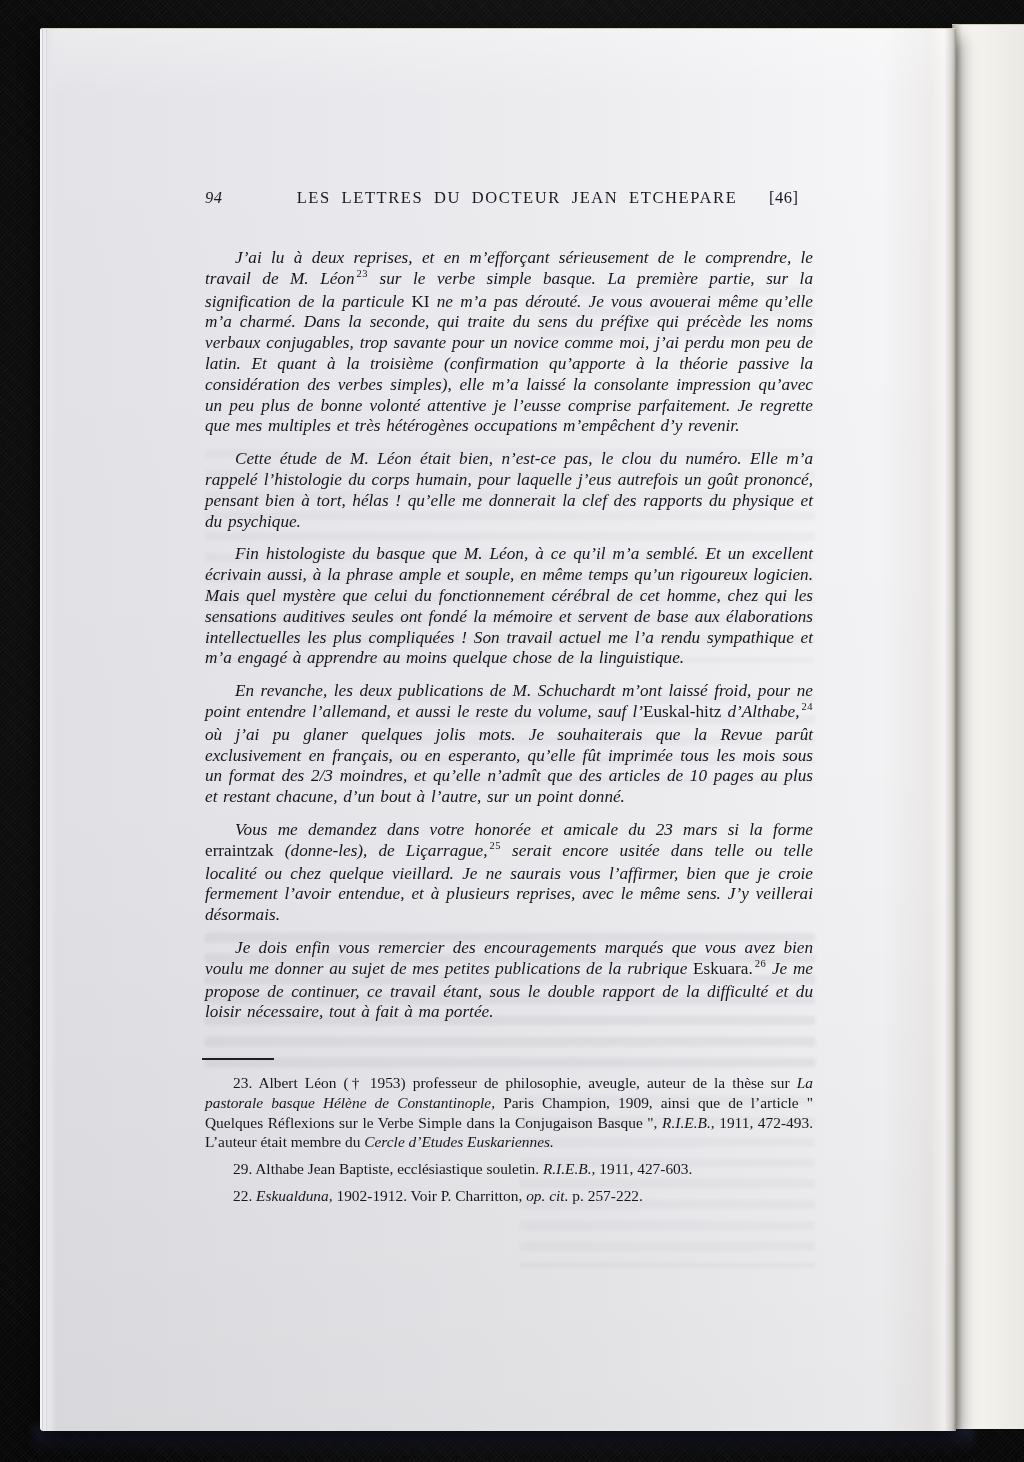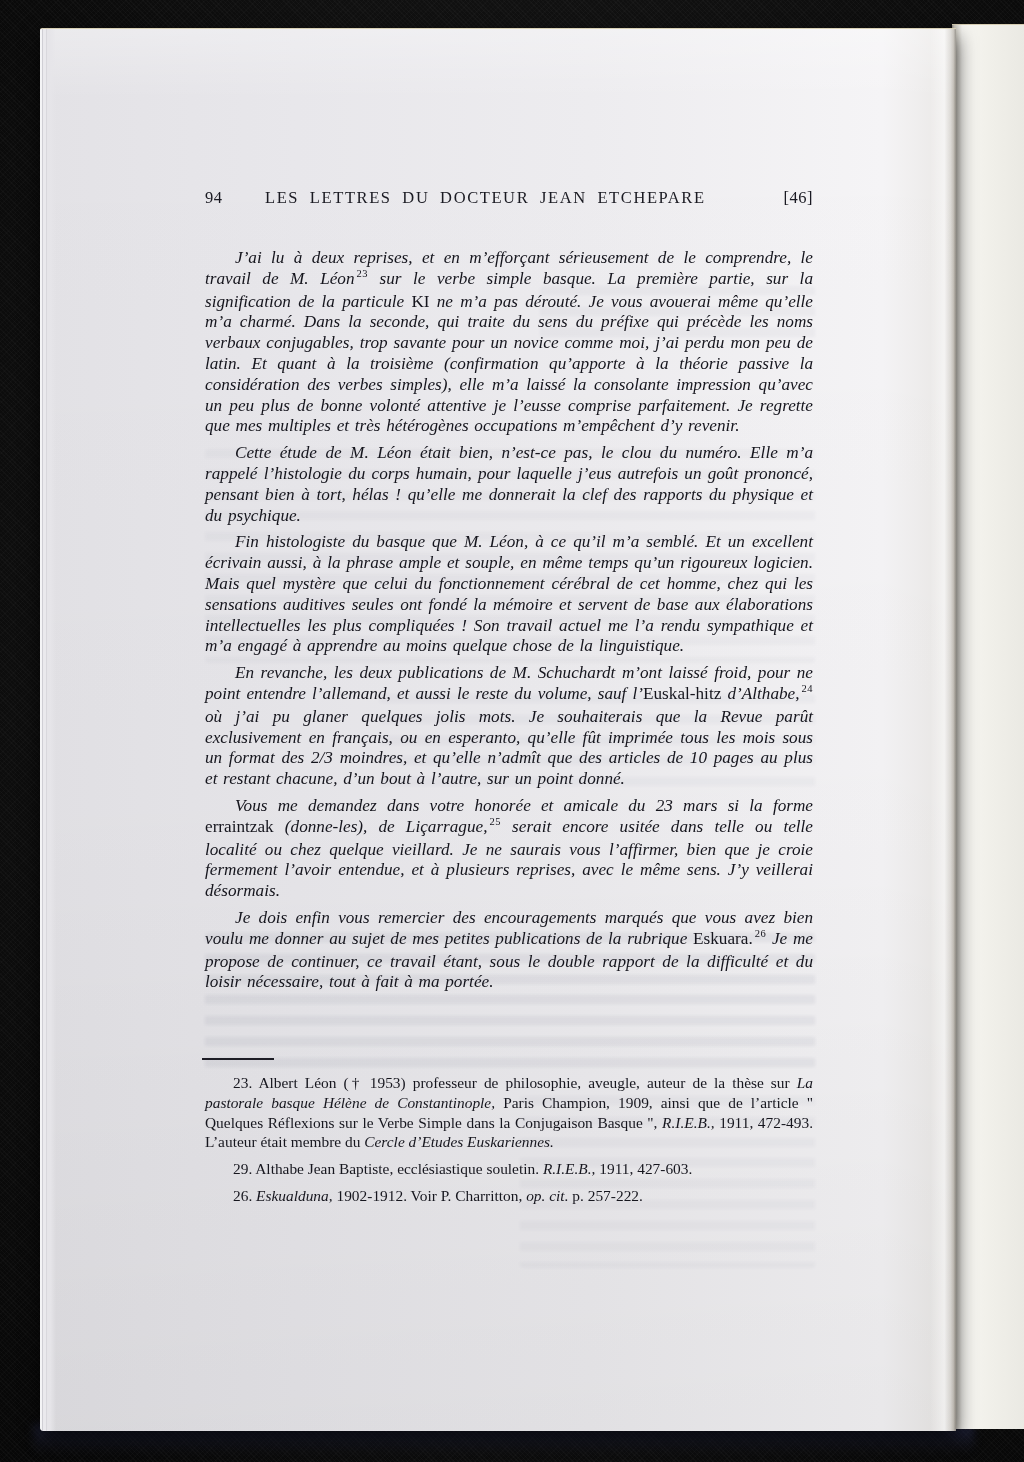--- a/index.html
+++ b/index.html
@@ -36,26 +36,26 @@
     background:repeating-linear-gradient(180deg, rgba(72,78,104,0.12) 0 9px, rgba(72,78,104,0) 9px 20.8px);}
   .g1{left:500px;top:257px;width:275px;height:62px;opacity:.38;}
   .g2{left:165px;top:420px;width:610px;height:214px;opacity:.30;}
   .g3{left:340px;top:665px;width:435px;height:96px;opacity:.34;}
   .g4{left:165px;top:904px;width:610px;height:140px;opacity:.60;}
   .g5{left:480px;top:1067px;width:295px;height:172px;opacity:.34;}
 
   .textblock{position:absolute;left:165px;top:158px;width:608px;color:#15151d;}
   .pageheader{display:flex;align-items:baseline;font-size:16.5px;line-height:21px;
     letter-spacing:.5px;color:#1a1a22;margin:0 0 40px 0;}
-  .pageheader .num{flex:0 0 auto;min-width:60px;}
-  .pageheader .title{flex:1;text-align:left;letter-spacing:1.6px;word-spacing:5px;white-space:nowrap;}
-  .pageheader .ref{flex:0 0 auto;min-width:44px;text-align:right;}
+  .pageheader .num{flex:0 0 auto;min-width:60px;font-style:italic;}
+  .pageheader .title{flex:1;text-align:center;letter-spacing:1.6px;word-spacing:5px;white-space:nowrap;}
+  .pageheader .ref{flex:0 0 auto;min-width:44px;text-align:left;}
 
   .para{font-style:italic;font-size:17.2px;line-height:20.8px;text-align:justify;
-    text-indent:30px;margin:0 0 6px 0;word-spacing:1.4px;}
+    text-indent:30px;margin:12px 0 6px 0;word-spacing:1.4px;}
   .seg-r{font-style:normal;}
   .seg-sup{font-style:normal;font-size:10.5px;position:relative;top:-6.5px;margin-left:2px;letter-spacing:.5px;}
 
   .footnotes{position:absolute;left:0;top:871px;width:608px;}
   .fn-rule{width:72px;height:0;border-top:2px solid #1d1d25;margin:0 0 13px -3px;}
   .fn{font-size:15.4px;line-height:19.8px;text-align:justify;text-indent:28px;
     margin:0 0 7px 0;color:#16161e;font-style:normal;}
   .fn-i{font-style:italic;}
 </style>
 </head>
@@ -97,18 +97,18 @@
       </div>
 
       <div class="footnotes">
         <div class="fn-rule"></div>
 
         <p class="fn"><span>23. Albert Léon († 1953) professeur de philosophie, aveugle, auteur de la thèse sur </span><span class="fn-i">La pastorale basque Hélène de Constantinople,</span><span> Paris Champion, 1909, ainsi que de l’article " Quelques Réflexions sur le Verbe Simple dans la Conjugaison Basque ", </span><span class="fn-i">R.I.E.B.,</span><span> 1911, 472-493. L’auteur était membre du </span><span class="fn-i">Cercle d’Etudes Euskariennes.</span></p>
 
         <p class="fn"><span>29. Althabe Jean Baptiste, ecclésiastique souletin. </span><span class="fn-i">R.I.E.B.,</span><span> 1911, 427-603.</span></p>
 
 
-        <p class="fn"><span>26. </span><span class="fn-i">Eskualduna,</span><span> 1902-1912. Voir P. Charritton, </span><span class="fn-i">op. cit.</span><span> p. 257-222.</span></p>
+        <p class="fn"><span>22. </span><span class="fn-i">Eskualduna,</span><span> 1902-1912. Voir P. Charritton, </span><span class="fn-i">op. cit.</span><span> p. 257-222.</span></p>
       </div>
 
     </div>
   </div>
 </div>
 
 </body></html>

